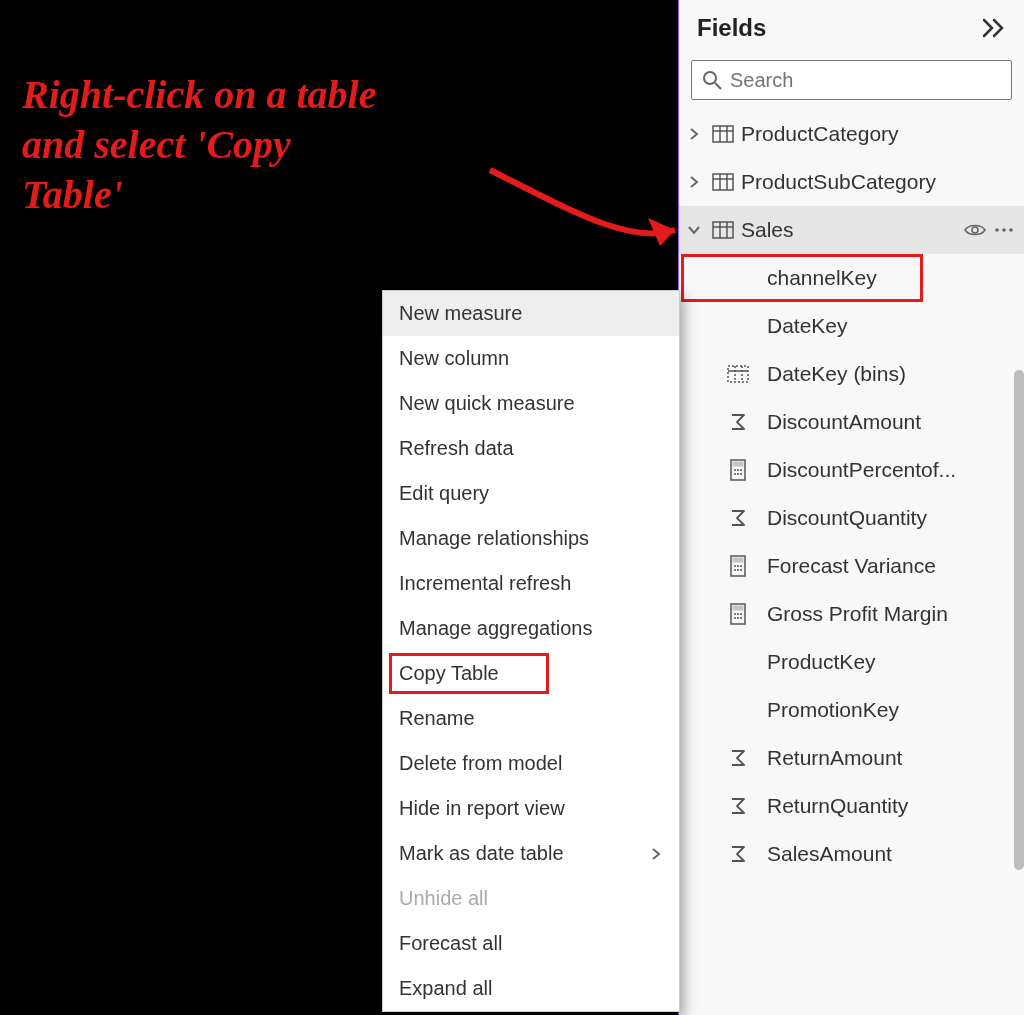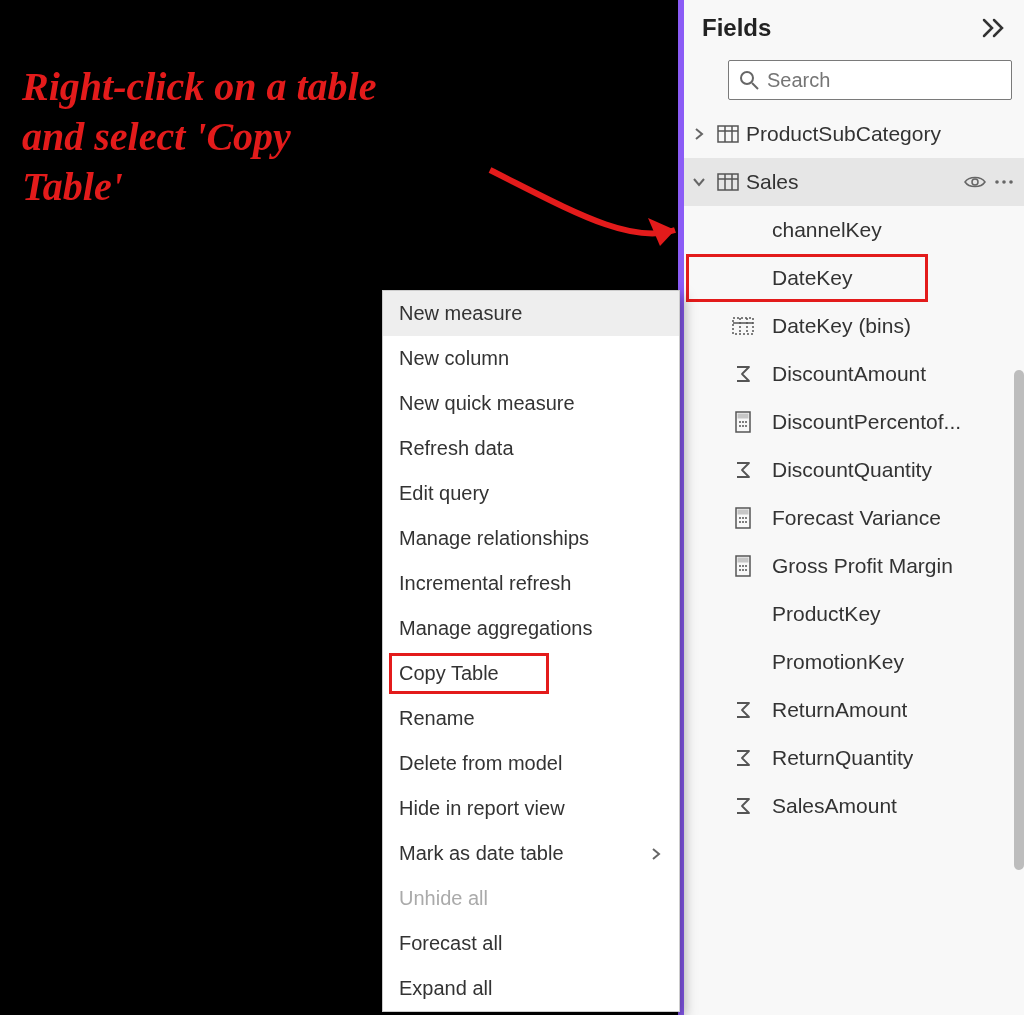--- a/index.html
+++ b/index.html
@@ -3,40 +3,40 @@
 <meta charset="utf-8">
 <style>
   * { box-sizing: border-box; margin: 0; padding: 0; }
   html, body { width: 1024px; height: 1015px; overflow: hidden; font-family: "Segoe UI", Arial, sans-serif; background: #fff; }
   .canvas { position: relative; width: 1024px; height: 1015px; background: #000; }
 
   
   .anno {
     position: absolute;
     left: 22px;
-    top: 62px;
+    top: 70px;
     width: 560px;
     color: #e31b1b;
     font-family: "Comic Sans MS", "Segoe Script", cursive;
     font-size: 40px;
     font-style: italic;
     font-weight: bold;
     line-height: 1.25;
   }
   .anno-arrow { position: absolute; left: 480px; top: 160px; }
 
   
   .fields-panel {
     position: absolute;
     right: 0;
     top: 0;
     width: 346px;
     height: 1015px;
     background: #f8f8f8;
-    border-left: 6px solid #8b5cf6;
+    border-left: 1px solid #8b5cf6;
     display: flex;
     flex-direction: column;
   }
   .fields-header {
     display: flex;
     align-items: center;
     justify-content: space-between;
     padding: 14px 16px 14px 18px;
     background: #f8f8f8;
   }
@@ -46,21 +46,20 @@
   .search-wrap { padding: 4px 12px 10px; background: #f8f8f8; }
   .search-box {
     display: flex;
     align-items: center;
     background: #fff;
     border: 1px solid #7a7a7a;
     border-radius: 2px;
     height: 40px;
     padding: 0 10px;
     gap: 8px;
-    margin-left: 32px;
   }
   .search-input { border: none; outline: none; font-size: 20px; flex: 1; color: #555; background: transparent; }
 
   .tables-list { flex: 1; overflow: hidden; position: relative; }
   .table-row {
     display: flex;
     align-items: center;
     height: 48px;
     padding: 0 10px 0 4px;
     gap: 6px;
@@ -168,20 +167,37 @@
               <line x1="13" y1="13" x2="19" y2="19" stroke="#666" stroke-width="2"></line>
             </svg>
         </span>
         <input class="search-input" placeholder="Search" style="">
       </div>
     </div>
 
     <div class="tables-list" id="tables-list">
 
       <div class="scroll-bar"></div>
+    <div class="table-row">
+    <span class="expand-icon">
+            <svg width="14" height="14">
+              <path d="M4 2 L10 7 L4 12" stroke="#666" stroke-width="2" fill="none"></path>
+            </svg>
+          </span>
+    <span class="table-icon">
+            <svg width="22" height="18">
+              <rect x="1" y="1" width="20" height="16" stroke="#555" stroke-width="1.5" fill="none"></rect>
+              <line x1="1" y1="6" x2="21" y2="6" stroke="#555" stroke-width="1.5"></line>
+              <line x1="8" y1="1" x2="8" y2="17" stroke="#555" stroke-width="1.5"></line>
+              <line x1="15" y1="1" x2="15" y2="17" stroke="#555" stroke-width="1.5"></line>
+            </svg>
+          </span>
+    <span class="table-label">ProductCategory</span>
+
+  </div>
         <div class="table-row">
     <span class="expand-icon">
             <svg width="14" height="14">
               <path d="M4 2 L10 7 L4 12" stroke="#666" stroke-width="2" fill="none"></path>
             </svg>
           </span>
     <span class="table-icon">
             <svg width="22" height="18">
               <rect x="1" y="1" width="20" height="16" stroke="#555" stroke-width="1.5" fill="none"></rect>
               <line x1="1" y1="6" x2="21" y2="6" stroke="#555" stroke-width="1.5"></line>

